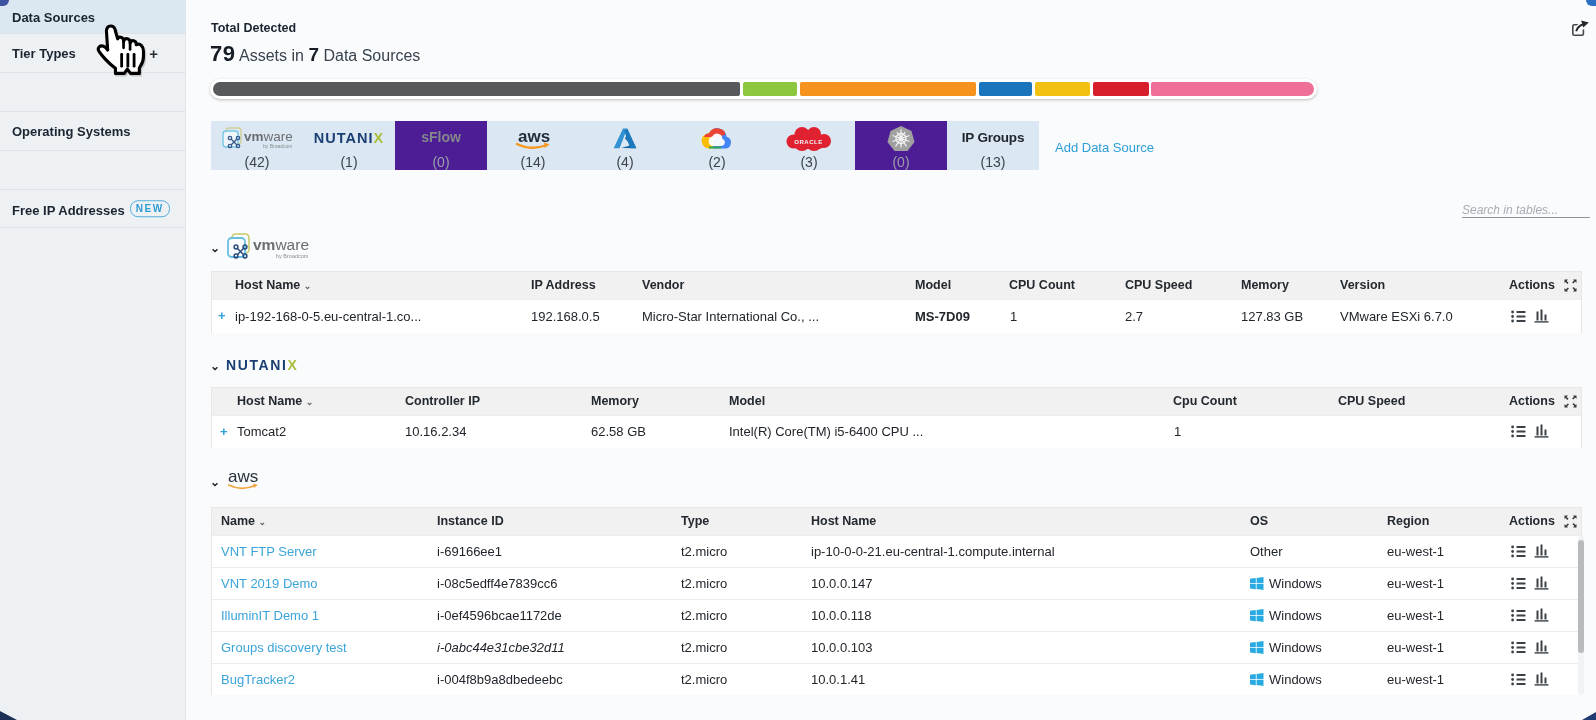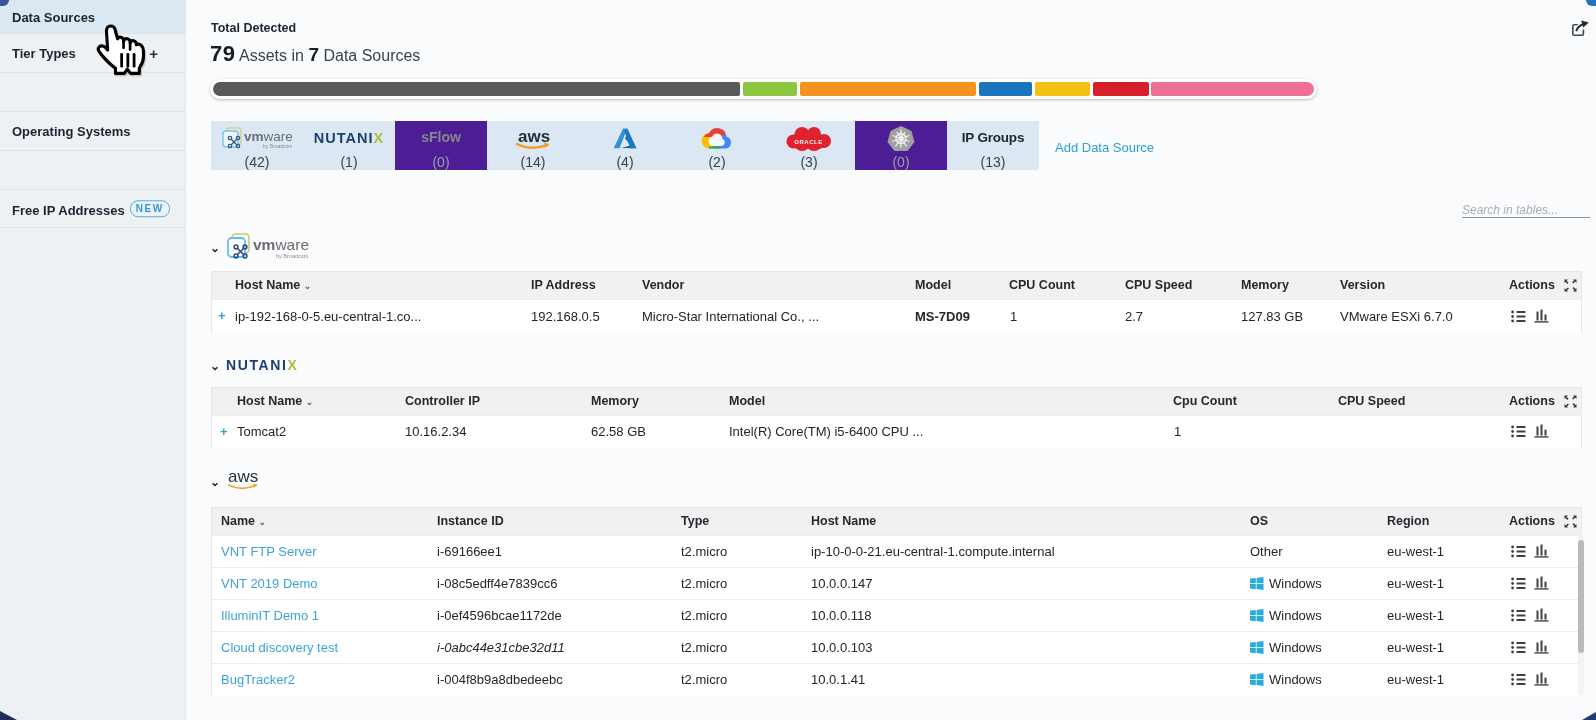--- a/index.html
+++ b/index.html
@@ -459,21 +459,21 @@
     <svg class="abs" style="left:1322px;top:8px;" width="16" height="14" viewBox="0 0 16 14">
         <g fill="#3c4247">
           <rect x="2.5" y="2.5" width="2" height="9"></rect>
           <rect x="6.5" y="0.5" width="2" height="11"></rect>
           <rect x="10.5" y="5.5" width="2" height="6"></rect>
           <rect x="0.5" y="12.2" width="14" height="1.4"></rect>
         </g>
       </svg>
   </div>
   <div class="trow" style="top:123px;height:32px;">
-    <span class="td link" style="left:9px;top:8px;">Cloud discovery test</span>
+    <span class="td link" style="left:9px;top:8px;">Groups discovery test</span>
     <span class="td" style="left:225px;top:8px;font-style:italic;">i-0abc44e31cbe32d11</span>
     <span class="td" style="left:469px;top:8px;">t2.micro</span>
     <span class="td" style="left:599px;top:8px;">10.0.0.103</span>
     <span class="td" style="left:1038px;top:8px;"><svg style="display:inline-block;vertical-align:-2px;margin-right:5px;" width="14" height="13" viewBox="0 0 14 13">
           <g fill="#29abe2">
             <polygon points="0,1.8 5.8,1 5.8,6.2 0,6.2"></polygon>
             <polygon points="6.6,0.9 13.5,0 13.5,6.2 6.6,6.2"></polygon>
             <polygon points="0,7 5.8,7 5.8,12.2 0,11.4"></polygon>
             <polygon points="6.6,7 13.5,7 13.5,13 6.6,12.1"></polygon>
           </g>

